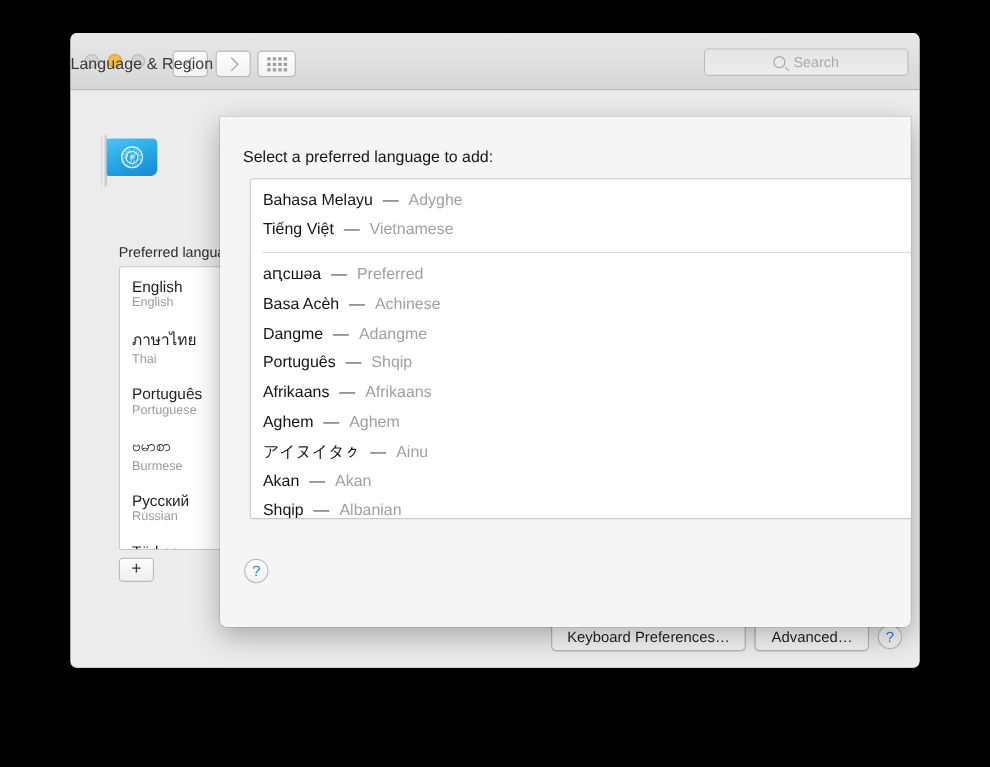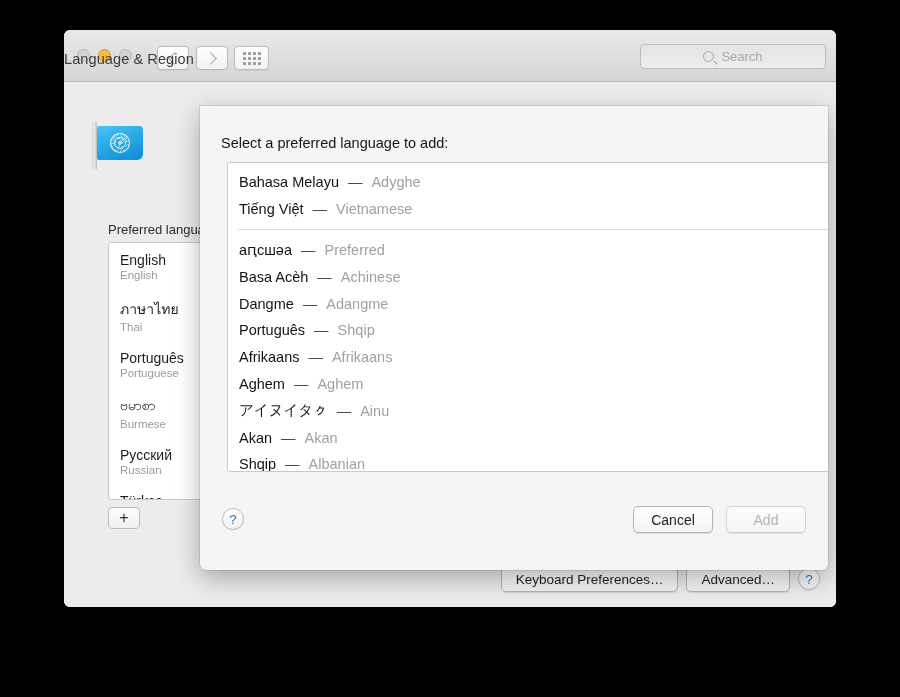--- a/index.html
+++ b/index.html
@@ -488,19 +488,15 @@
         </div>
       </div>
 
       <div class="scrolltrack">
         <div class="scrollthumb"></div>
       </div>
     </div>
 
     <div class="sheet-footer">
       <span class="sheet-help">?</span>
-      <div class="sheet-actions">
-        <span class="pushbtn">Cancel</span>
-        <span class="pushbtn disabled">Add</span>
-      </div>
     </div>
   </div>
 </div>
 
 </body></html>

